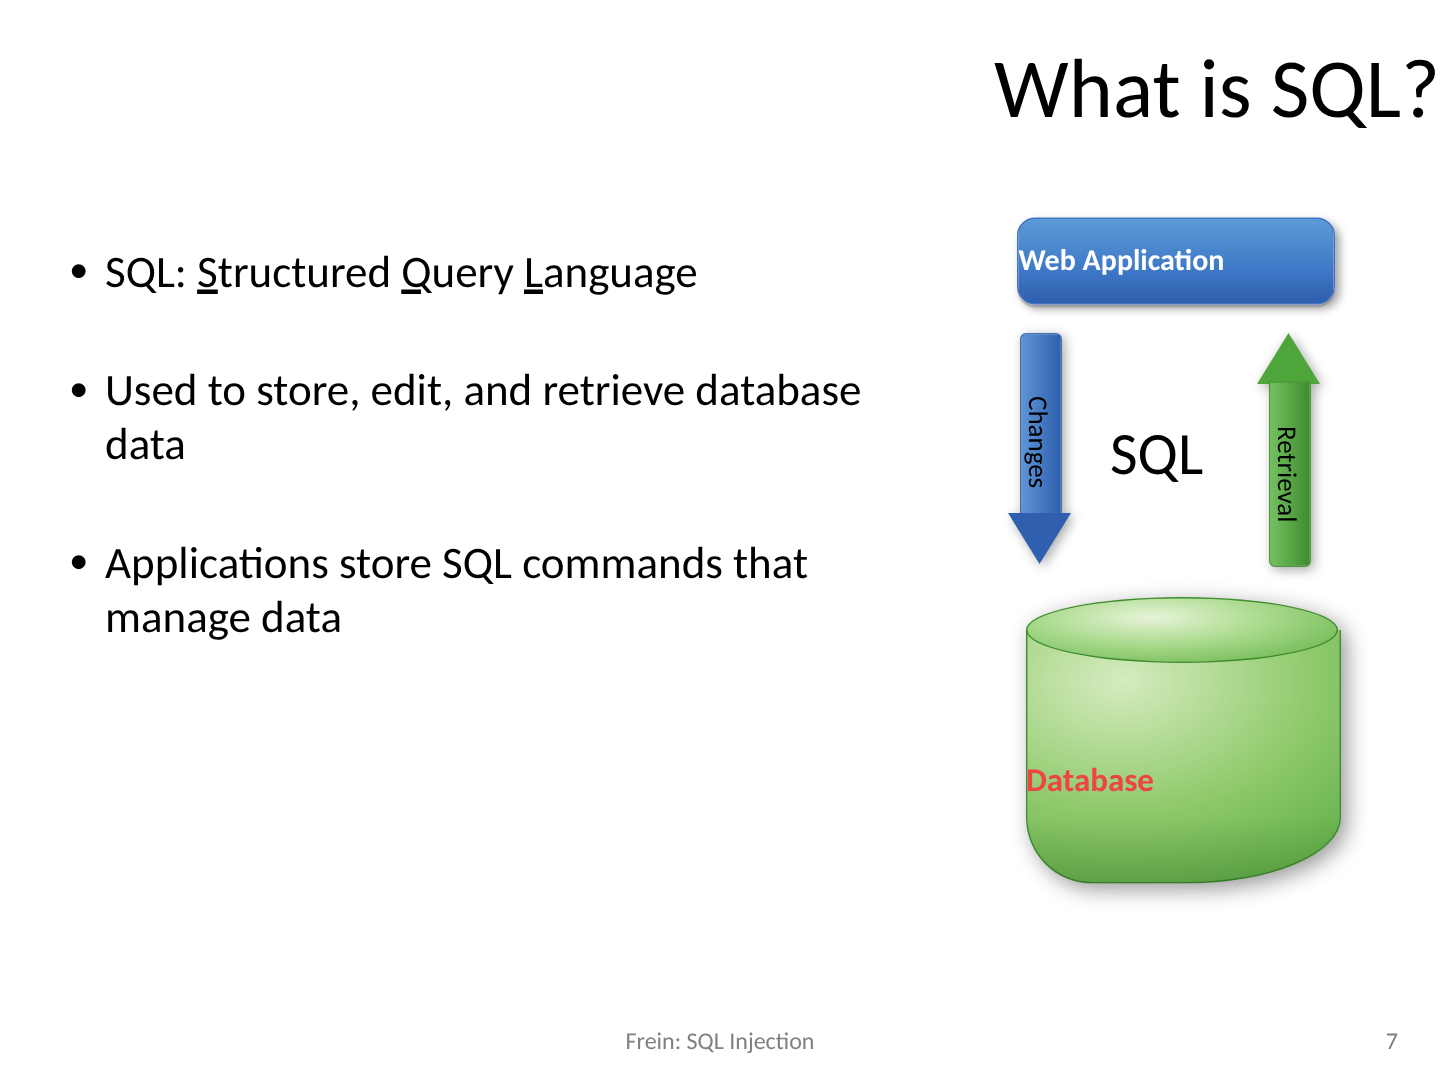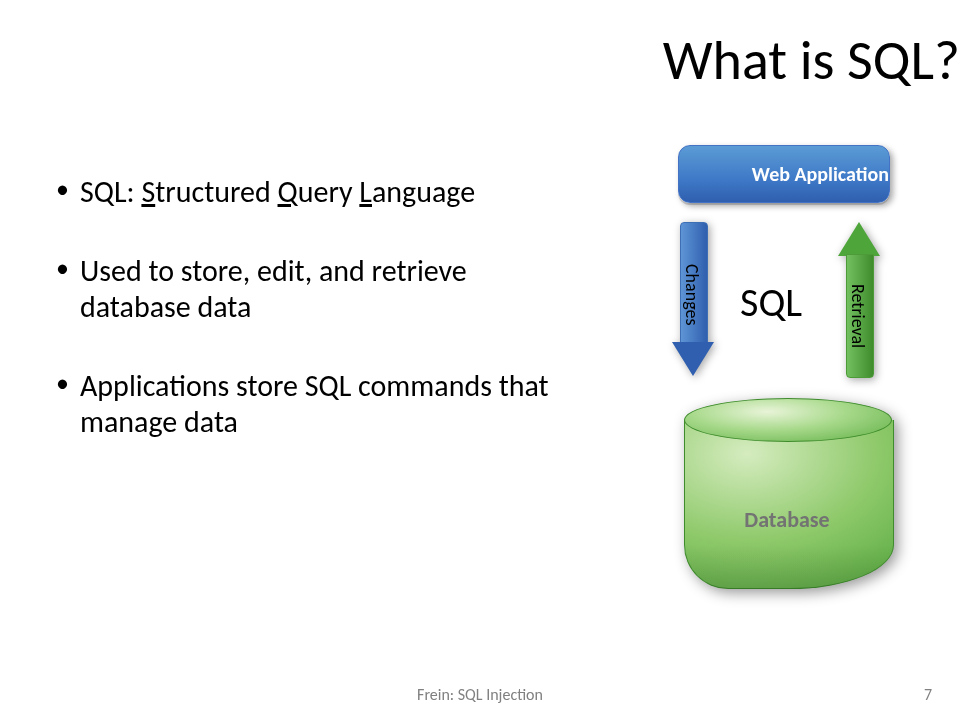--- a/index.html
+++ b/index.html
@@ -30,21 +30,21 @@
   }
   .bullets {
     position: absolute;
     top: 160px;
     left: 38px;
     width: 560px;
   }
   .bullets ul {
     list-style: none;
     padding: 0;
-    margin: 14px;
+    margin: 4px;
   }
   .bullets li {
     position: relative;
     padding-left: 28px;
     font-size: 30px;
     line-height: 1.22;
     margin-bottom: 42px;
   }
   .bullets li::before {
     content: "•";
@@ -68,21 +68,21 @@
     height: 56px;
     border-radius: 12px;
     background: linear-gradient(#5B9BD5 0%, #3E79C7 60%, #2F5FAE 100%);
     box-shadow: 0 2px 0 rgba(0,0,0,.15), 3px 3px 6px rgba(0,0,0,.35);
     border: 1px solid #4472C4;
     color: #fff;
     font-weight: 600;
     font-size: 20px;
     display: flex;
     align-items: center;
-    justify-content: flex-end;
+    justify-content: flex-start;
   }
 
   .sql-label {
     position: absolute;
     top: 278px;
     left: 740px;
     font-size: 40px;
     font-weight: 400;
   }
 
@@ -203,22 +203,22 @@
     border-radius: 50%;
     background: radial-gradient(ellipse at 40% 30%, #E8F4D8 0%, #A7D98A 45%, #5EAE44 100%);
     border: 1px solid #3E8C2C;
     box-sizing: border-box;
   }
   .db .label {
     position: absolute;
     top: 108px;
     left: 0;
     width: 206px;
-    text-align: center;
-    color: #737373;
+    text-align: left;
+    color: #ef4444;
     font-weight: 600;
     font-size: 22px;
   }
 
   .footer-left {
     position: absolute;
     bottom: 16px;
     left: 0;
     width: 960px;
     text-align: center;

